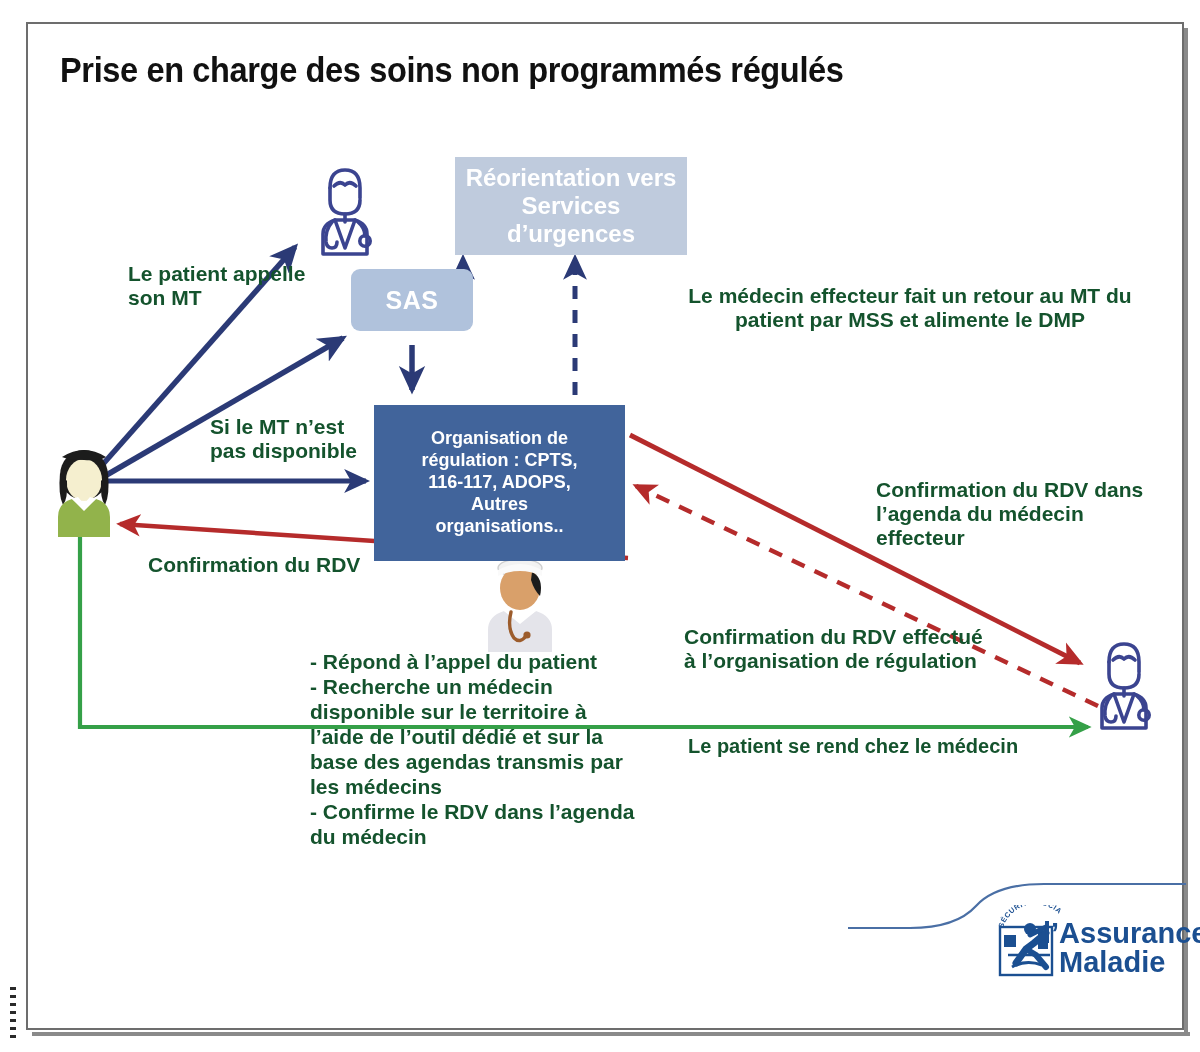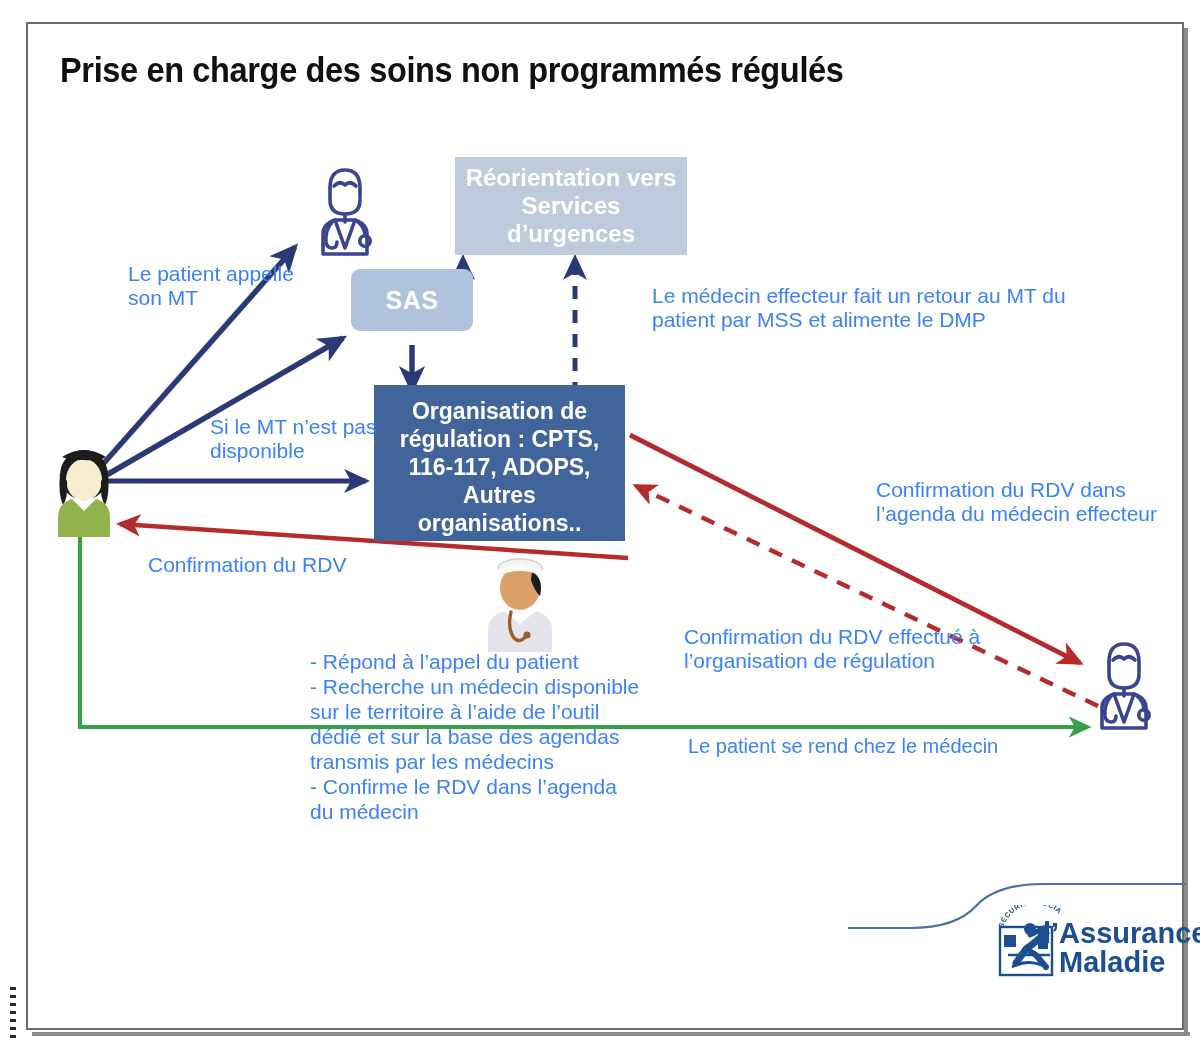--- a/index.html
+++ b/index.html
@@ -38,30 +38,30 @@
 
   .box-sas{
     left:343px;top:269px;width:122px;height:62px;
     background:#b0c2dc;border-radius:9px;font-size:25px;letter-spacing:0.5px;
   }
   .box-urg{
     left:447px;top:157px;width:232px;height:98px;
     background:#bfcbdd;font-size:24px;line-height:1.18;padding:16px 6px;
   }
   .box-org{
-    left:366px;top:385px;width:251px;height:156px;
-    background:#41649b;font-size:23px;line-height:1.22;padding:4px 8px;align-items:flex-end;
-  }
-
-  
-  .lbl{position:absolute;color:#3b82f6;font-weight:normal;line-height:1.14;}
+    left:366px;top:405px;width:251px;height:156px;
+    background:#41649b;font-size:18px;line-height:1.22;padding:4px 8px;
+  }
+
+  
+  .lbl{position:absolute;color:#14532d;font-weight:bold;line-height:1.14;}
   .lbl-call      {left:120px;top:262px;width:190px;font-size:21px;}
   .lbl-mtnd      {left:202px;top:415px;width:175px;font-size:21px;}
   .lbl-confrdv   {left:140px;top:553px;width:260px;font-size:21px;}
-  .lbl-retourmt  {left:644px;top:284px;width:460px;font-size:21px;}
+  .lbl-retourmt  {left:672px;top:284px;width:460px;font-size:21px;text-align:center;}
   .lbl-confagenda{left:868px;top:478px;width:290px;font-size:21px;}
   .lbl-confeff   {left:676px;top:625px;width:300px;font-size:21px;}
   .lbl-serend    {left:680px;top:735px;width:470px;font-size:20px;}
   .lbl-tasks     {left:302px;top:650px;width:330px;font-size:21px;line-height:1.19;}
 
   
   .logo{position:absolute;left:978px;top:905px;width:200px;height:78px;}
   .logo-text{
     position:absolute;left:1035px;top:919px;width:160px;
     color:#1b4f91;font-weight:bold;font-size:29px;line-height:1.0;

